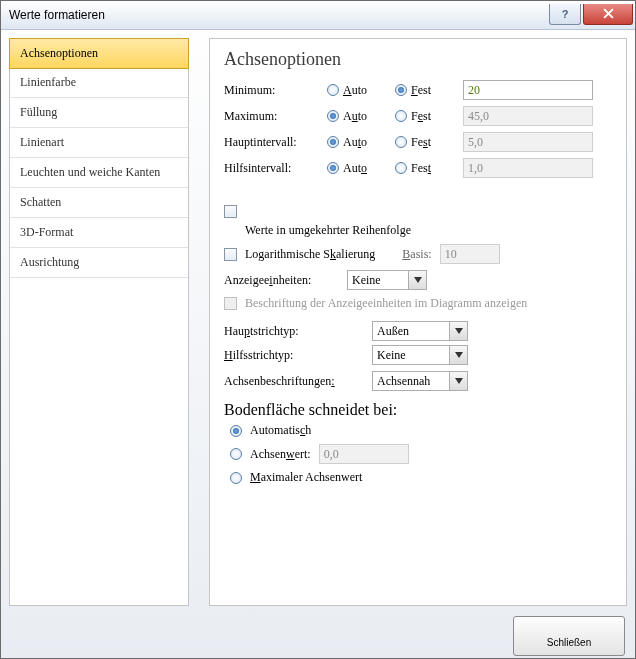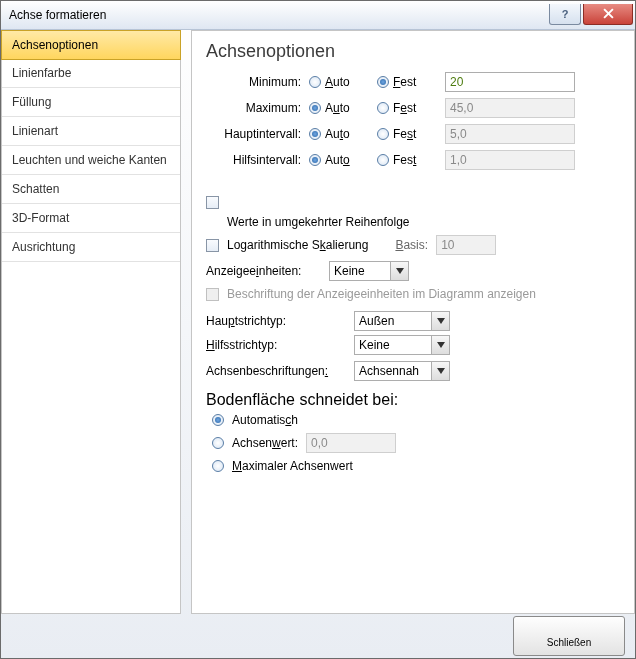--- a/index.html
+++ b/index.html
@@ -63,23 +63,24 @@
     border-color: #8b2d25;
     color: #fff;
   }
   .titlebar-btn.close svg {
     width: 11px;
     height: 11px;
   }
   .dialog-body {
     flex: 1;
     display: flex;
-    padding: 0;
-    gap: 10px;
+    padding: 8px;
+    gap: 20px;
     min-height: 0;
+    font-family: Liberation Serif, serif;
   }
   .sidebar {
     width: 180px;
     background: #fff;
     border: 1px solid #c5c5c5;
     box-sizing: border-box;
   }
   .sidebar-item {
     padding: 7px 10px;
     border-bottom: 1px solid #e2e2e2;
@@ -110,21 +111,20 @@
   }
   .form-row {
     display: flex;
     align-items: center;
     margin-bottom: 6px;
     gap: 8px;
     font-size: 12px;
   }
   .form-row .lbl {
     width: 95px;
-    text-align: right;
   }
   .form-row.chk .lbl { width:auto;margin-top:39px; }
   .radio-group {
     display: flex;
     align-items: center;
     gap: 4px;
     width: 60px;
   }
   .radio {
     width: 12px;
@@ -218,21 +218,21 @@
     padding:7px 12px;
   }
   .basis-lbl { margin-left:19px; color:#666;}
 </style>
 </head>
 <body>
 
 <div class="window">
 
   <div class="titlebar">
-    <div class="titlebar-title">Achse formatieren</div>
+    <div class="titlebar-title">Werte formatieren</div>
     <div class="titlebar-controls">
       <div class="titlebar-btn help">?</div>
       <div class="titlebar-btn close">
         <svg viewBox="0 0 10 10">
             <path d="M1 1 L9 9 M9 1 L1 9" stroke="#fff" stroke-width="1.8" fill="none"></path>
           </svg>
       </div>
     </div>
   </div>
 

